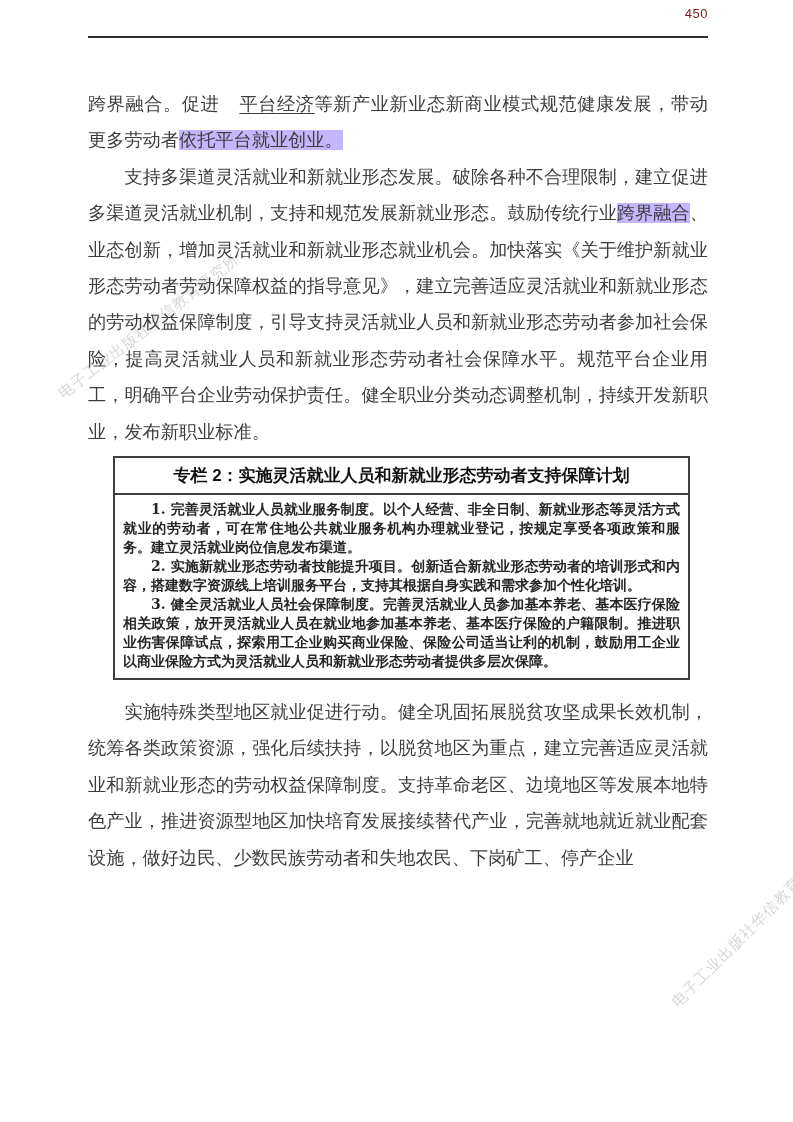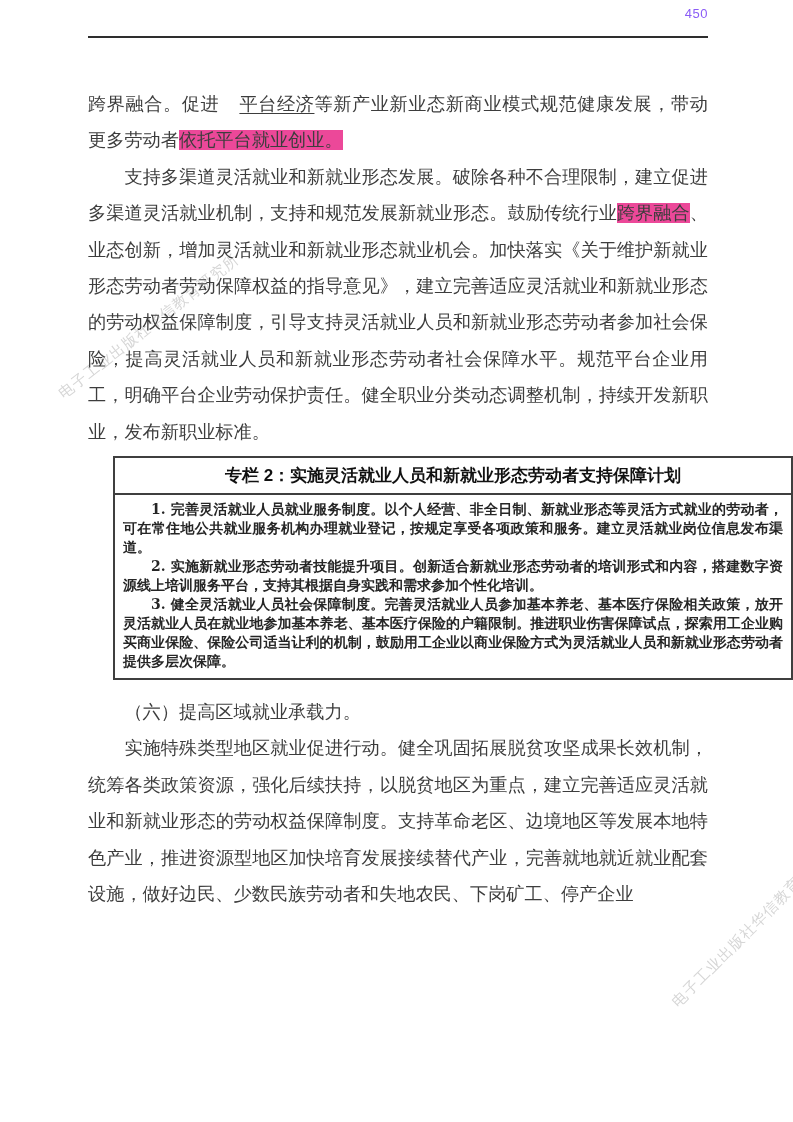--- a/index.html
+++ b/index.html
@@ -5,21 +5,21 @@
   html, body { margin: 0; padding: 0; }
   body {
     width: 793px; height: 1122px;
     background: #ffffff;
     position: relative;
     overflow: hidden;
     font-family: "Liberation Sans", "DejaVu Sans", sans-serif;
   }
   .page-number {
     position: absolute; top: 6px; right: 85px;
-    font-size: 13px; color: #8b5cf6;
+    font-size: 13px; color: #7f1d1d;
     letter-spacing: 0.5px;
   }
   .top-rule {
     position: absolute; top: 36px; left: 88px;
     width: 620px; height: 2px; background: #2e2e2e;
   }
   .watermark {
     position: absolute;
     color: #d6d6d6;
     font-size: 15px;
@@ -35,26 +35,26 @@
     position: absolute; top: 86px; left: 88px;
     width: 620px;
     color: #3d3d3d;
     font-size: 18.2px;
     line-height: 36.4px;
     text-align: justify;
     z-index: 1;
   }
   p.para { margin: 0; padding: 0; }
   p.para.indent { text-indent: 2em; font-family: Liberation Serif, serif; }
-  .seg-highlight { background: #ec4899; }
+  .seg-highlight { background: #c4b5fd; }
   .seg-underline { text-decoration: underline; text-underline-offset: 3px; margin-left: 20px; }
   .feature-box {
     border: 2px solid #3f3f3f;
     margin: 6px 0 14px 25px;
-    width: 680px;
+    width: 577px;
     box-sizing: border-box;
     text-indent: 0;
     text-align: left;
   }
   .box-title {
     border-bottom: 2px solid #3f3f3f;
     text-align: center;
     font-weight: bold;
     color: #111111;
     font-size: 17px;
@@ -84,16 +84,15 @@
       <p class="para"><span>跨界融合。促进</span><span class="seg-underline">平台经济</span><span>等新产业新业态新商业模式规范健康发展，带动更多劳动者</span><span class="seg-highlight">依托平台就业创业。</span></p>
       <p class="para indent"><span>支持多渠道灵活就业和新就业形态发展。破除各种不合理限制，建立促进多渠道灵活就业机制，支持和规范发展新就业形态。鼓励传统行业</span><span class="seg-highlight">跨界融合</span><span>、业态创新，增加灵活就业和新就业形态就业机会。加快落实《关于维护新就业形态劳动者劳动保障权益的指导意见》，建立完善适应灵活就业和新就业形态的劳动权益保障制度，引导支持灵活就业人员和新就业形态劳动者参加社会保险，提高灵活就业人员和新就业形态劳动者社会保障水平。规范平台企业用工，明确平台企业劳动保护责任。健全职业分类动态调整机制，持续开发新职业，发布新职业标准。</span></p>
       <div class="feature-box">
         <div class="box-title">专栏 2：实施灵活就业人员和新就业形态劳动者支持保障计划</div>
         <div class="box-body">
           <p class="box-item">1. 完善灵活就业人员就业服务制度。以个人经营、非全日制、新就业形态等灵活方式就业的劳动者，可在常住地公共就业服务机构办理就业登记，按规定享受各项政策和服务。建立灵活就业岗位信息发布渠道。</p>
           <p class="box-item">2. 实施新就业形态劳动者技能提升项目。创新适合新就业形态劳动者的培训形式和内容，搭建数字资源线上培训服务平台，支持其根据自身实践和需求参加个性化培训。</p>
           <p class="box-item">3. 健全灵活就业人员社会保障制度。完善灵活就业人员参加基本养老、基本医疗保险相关政策，放开灵活就业人员在就业地参加基本养老、基本医疗保险的户籍限制。推进职业伤害保障试点，探索用工企业购买商业保险、保险公司适当让利的机制，鼓励用工企业以商业保险方式为灵活就业人员和新就业形态劳动者提供多层次保障。</p>
         </div>
       </div>
-      <p class="para indent"><span>（六）提高区域就业承载力。</span></p>
       <p class="para indent"><span>实施特殊类型地区就业促进行动。健全巩固拓展脱贫攻坚成果长效机制，统筹各类政策资源，强化后续扶持，以脱贫地区为重点，建立完善适应灵活就业和新就业形态的劳动权益保障制度。支持革命老区、边境地区等发展本地特色产业，推进资源型地区加快培育发展接续替代产业，完善就地就近就业配套设施，做好边民、少数民族劳动者和失地农民、下岗矿工、停产企业</span></p>
     </div>
 </div>
 
 </body></html>

